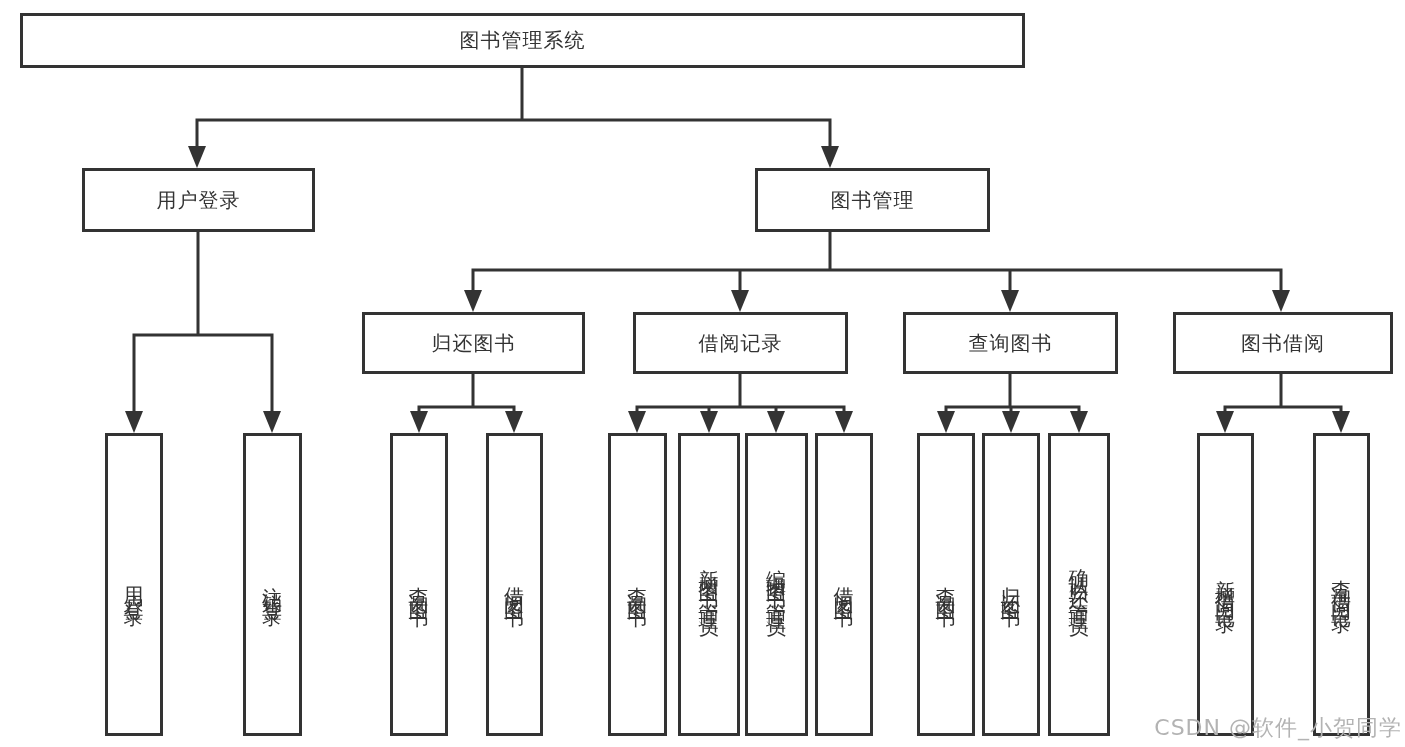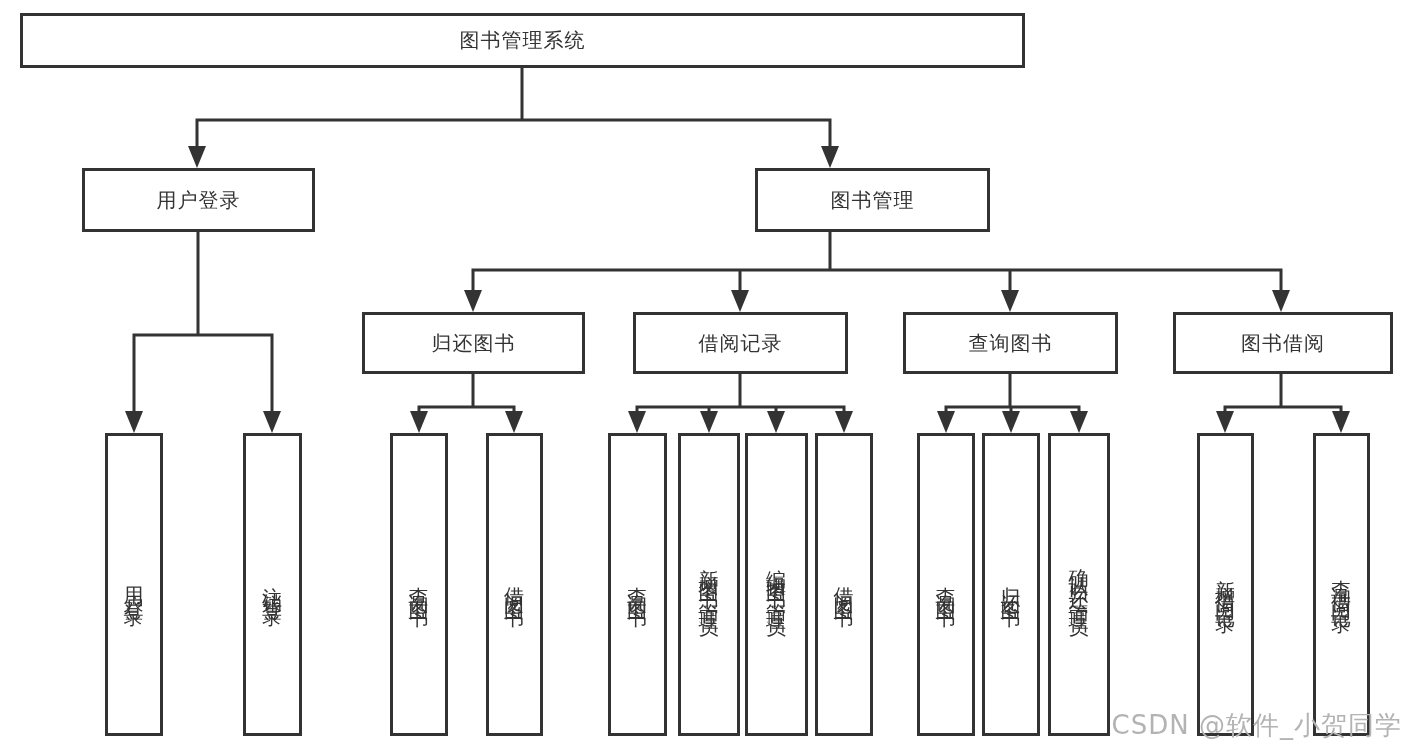--- a/index.html
+++ b/index.html
@@ -37,21 +37,21 @@
     text-orientation:mixed;
     font-size:20px;
     line-height:1;
     letter-spacing:7px;
     color:var(--c-text,#333333);
     white-space:nowrap;
   }
   .watermark{
     position:absolute;
     right:3px;bottom:4px;
-    font-size:26px;
+    font-size:22px;
     color:var(--c-watermark,#b3b3b3);
     letter-spacing:1px;
     z-index:3;
   }
 </style>
 </head>
 <body>
 
 <div class="stage">
 

